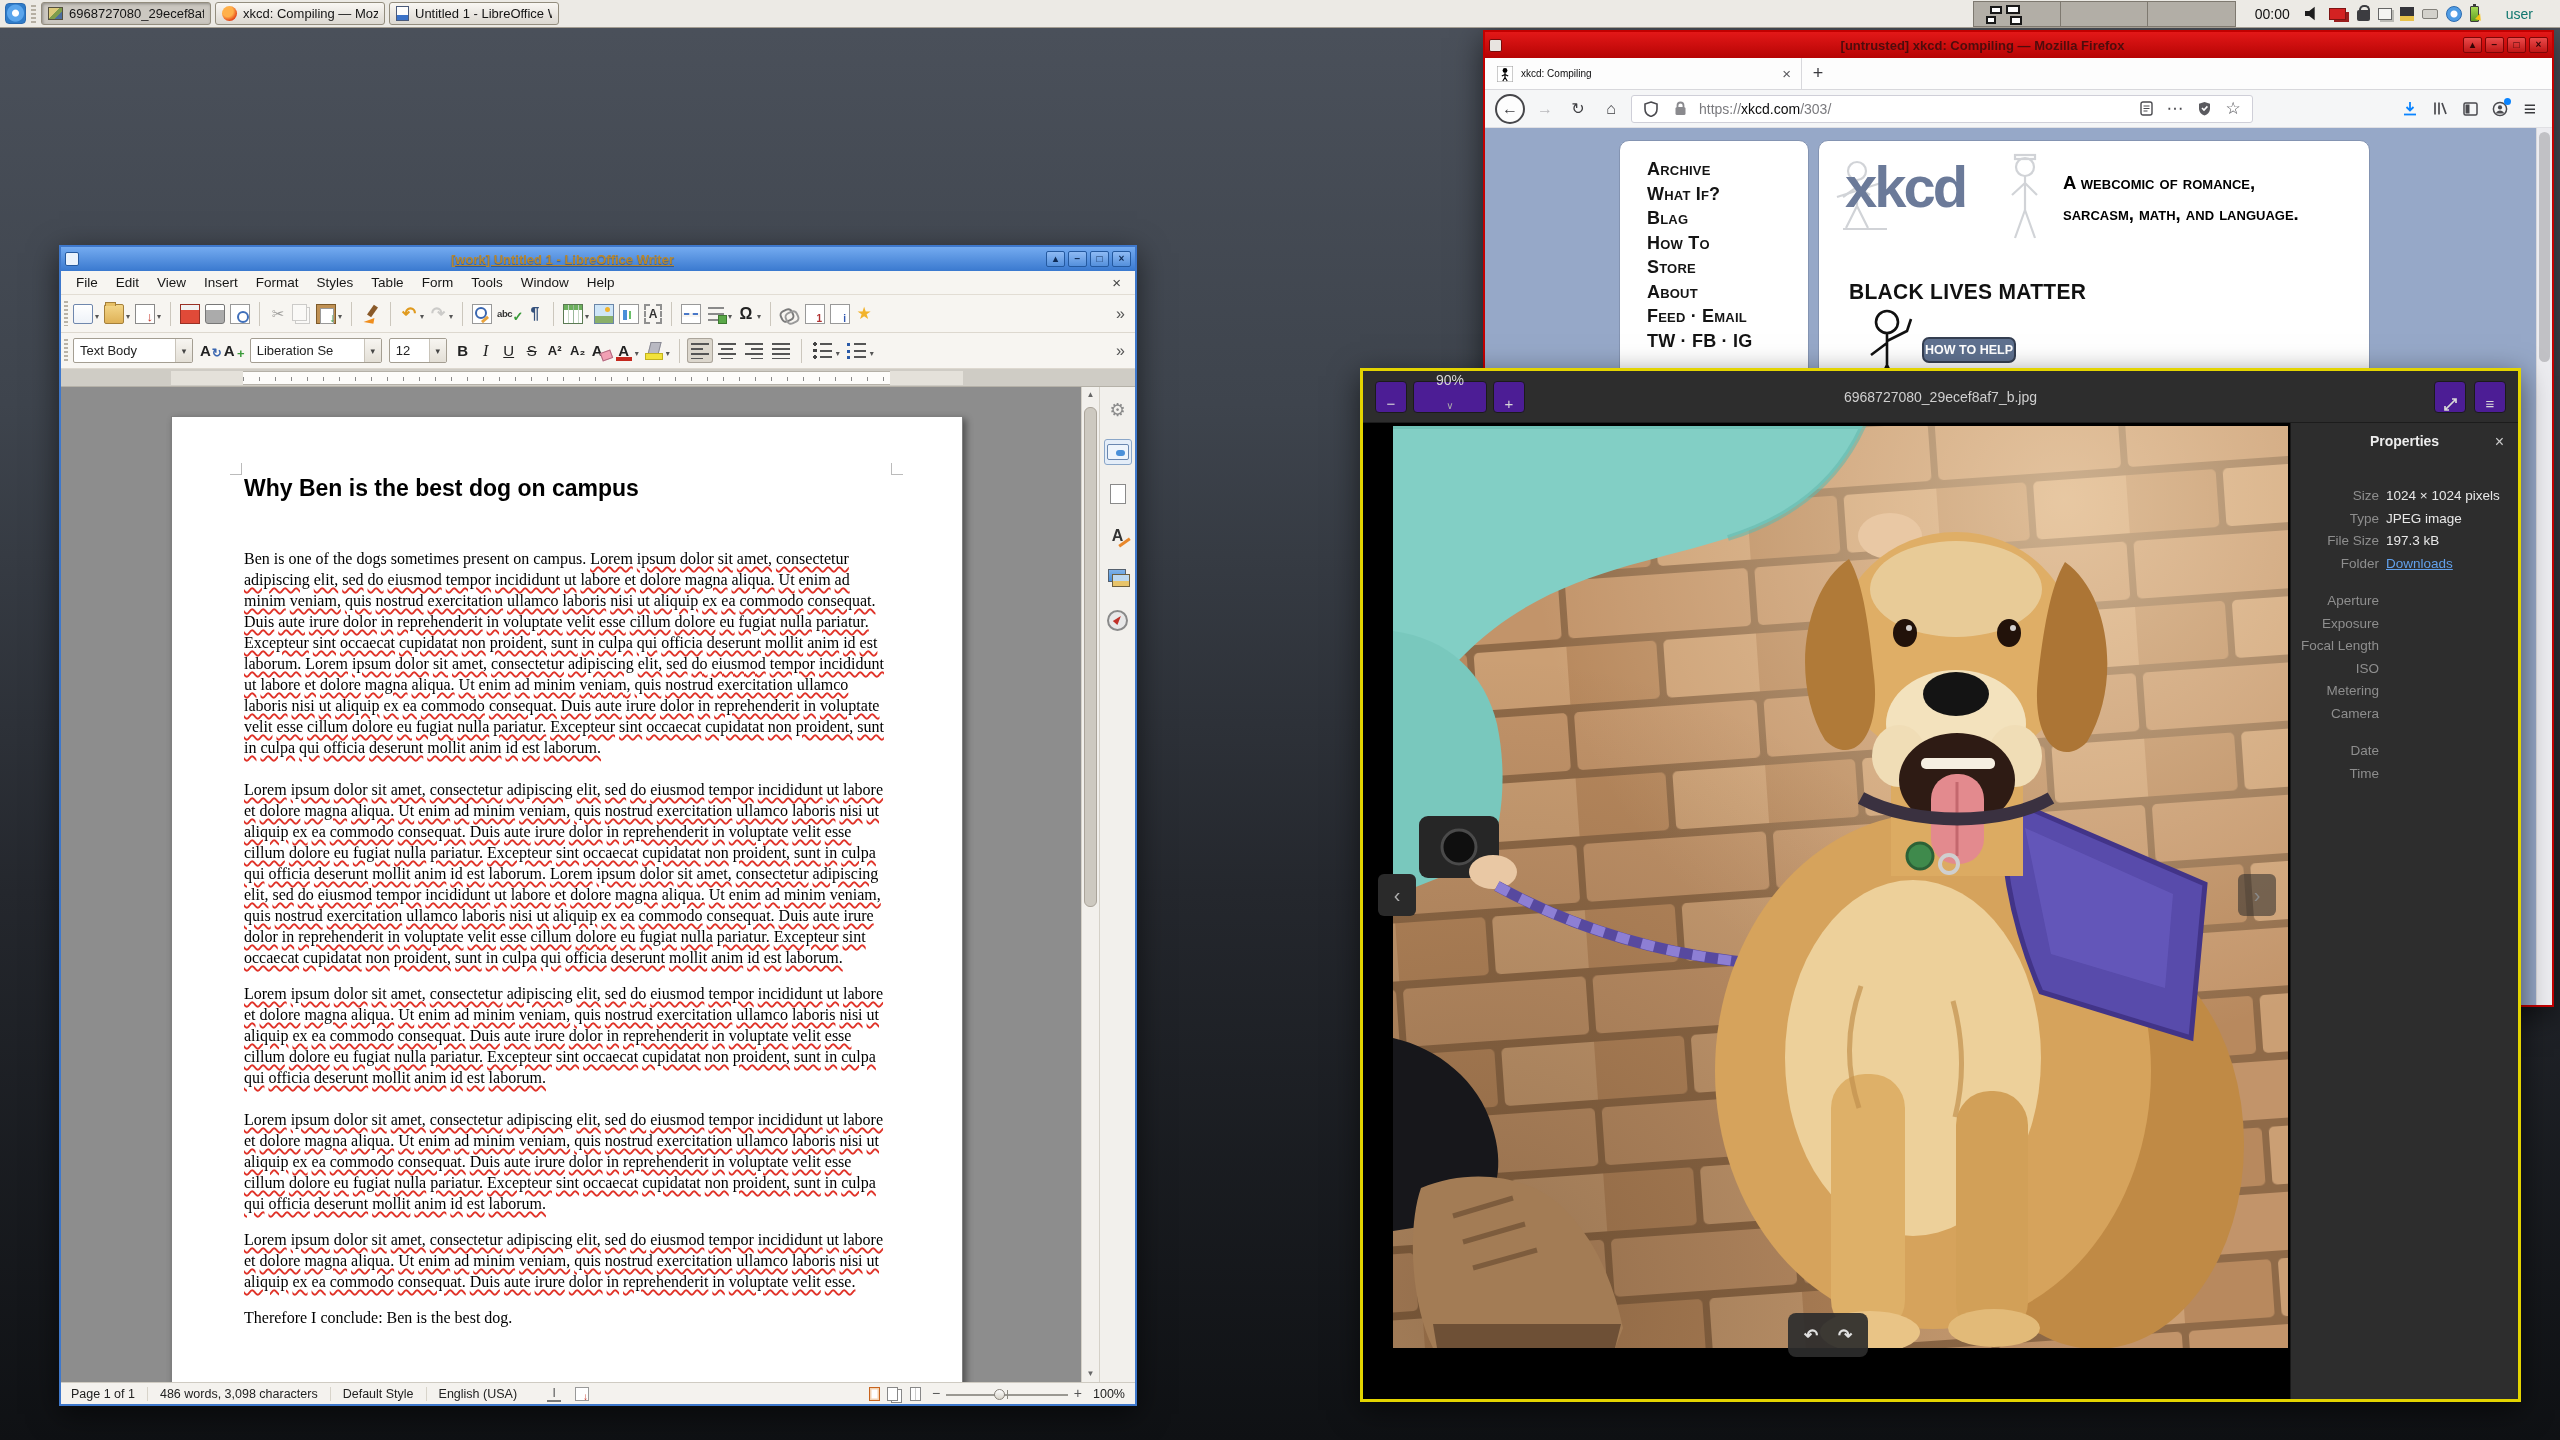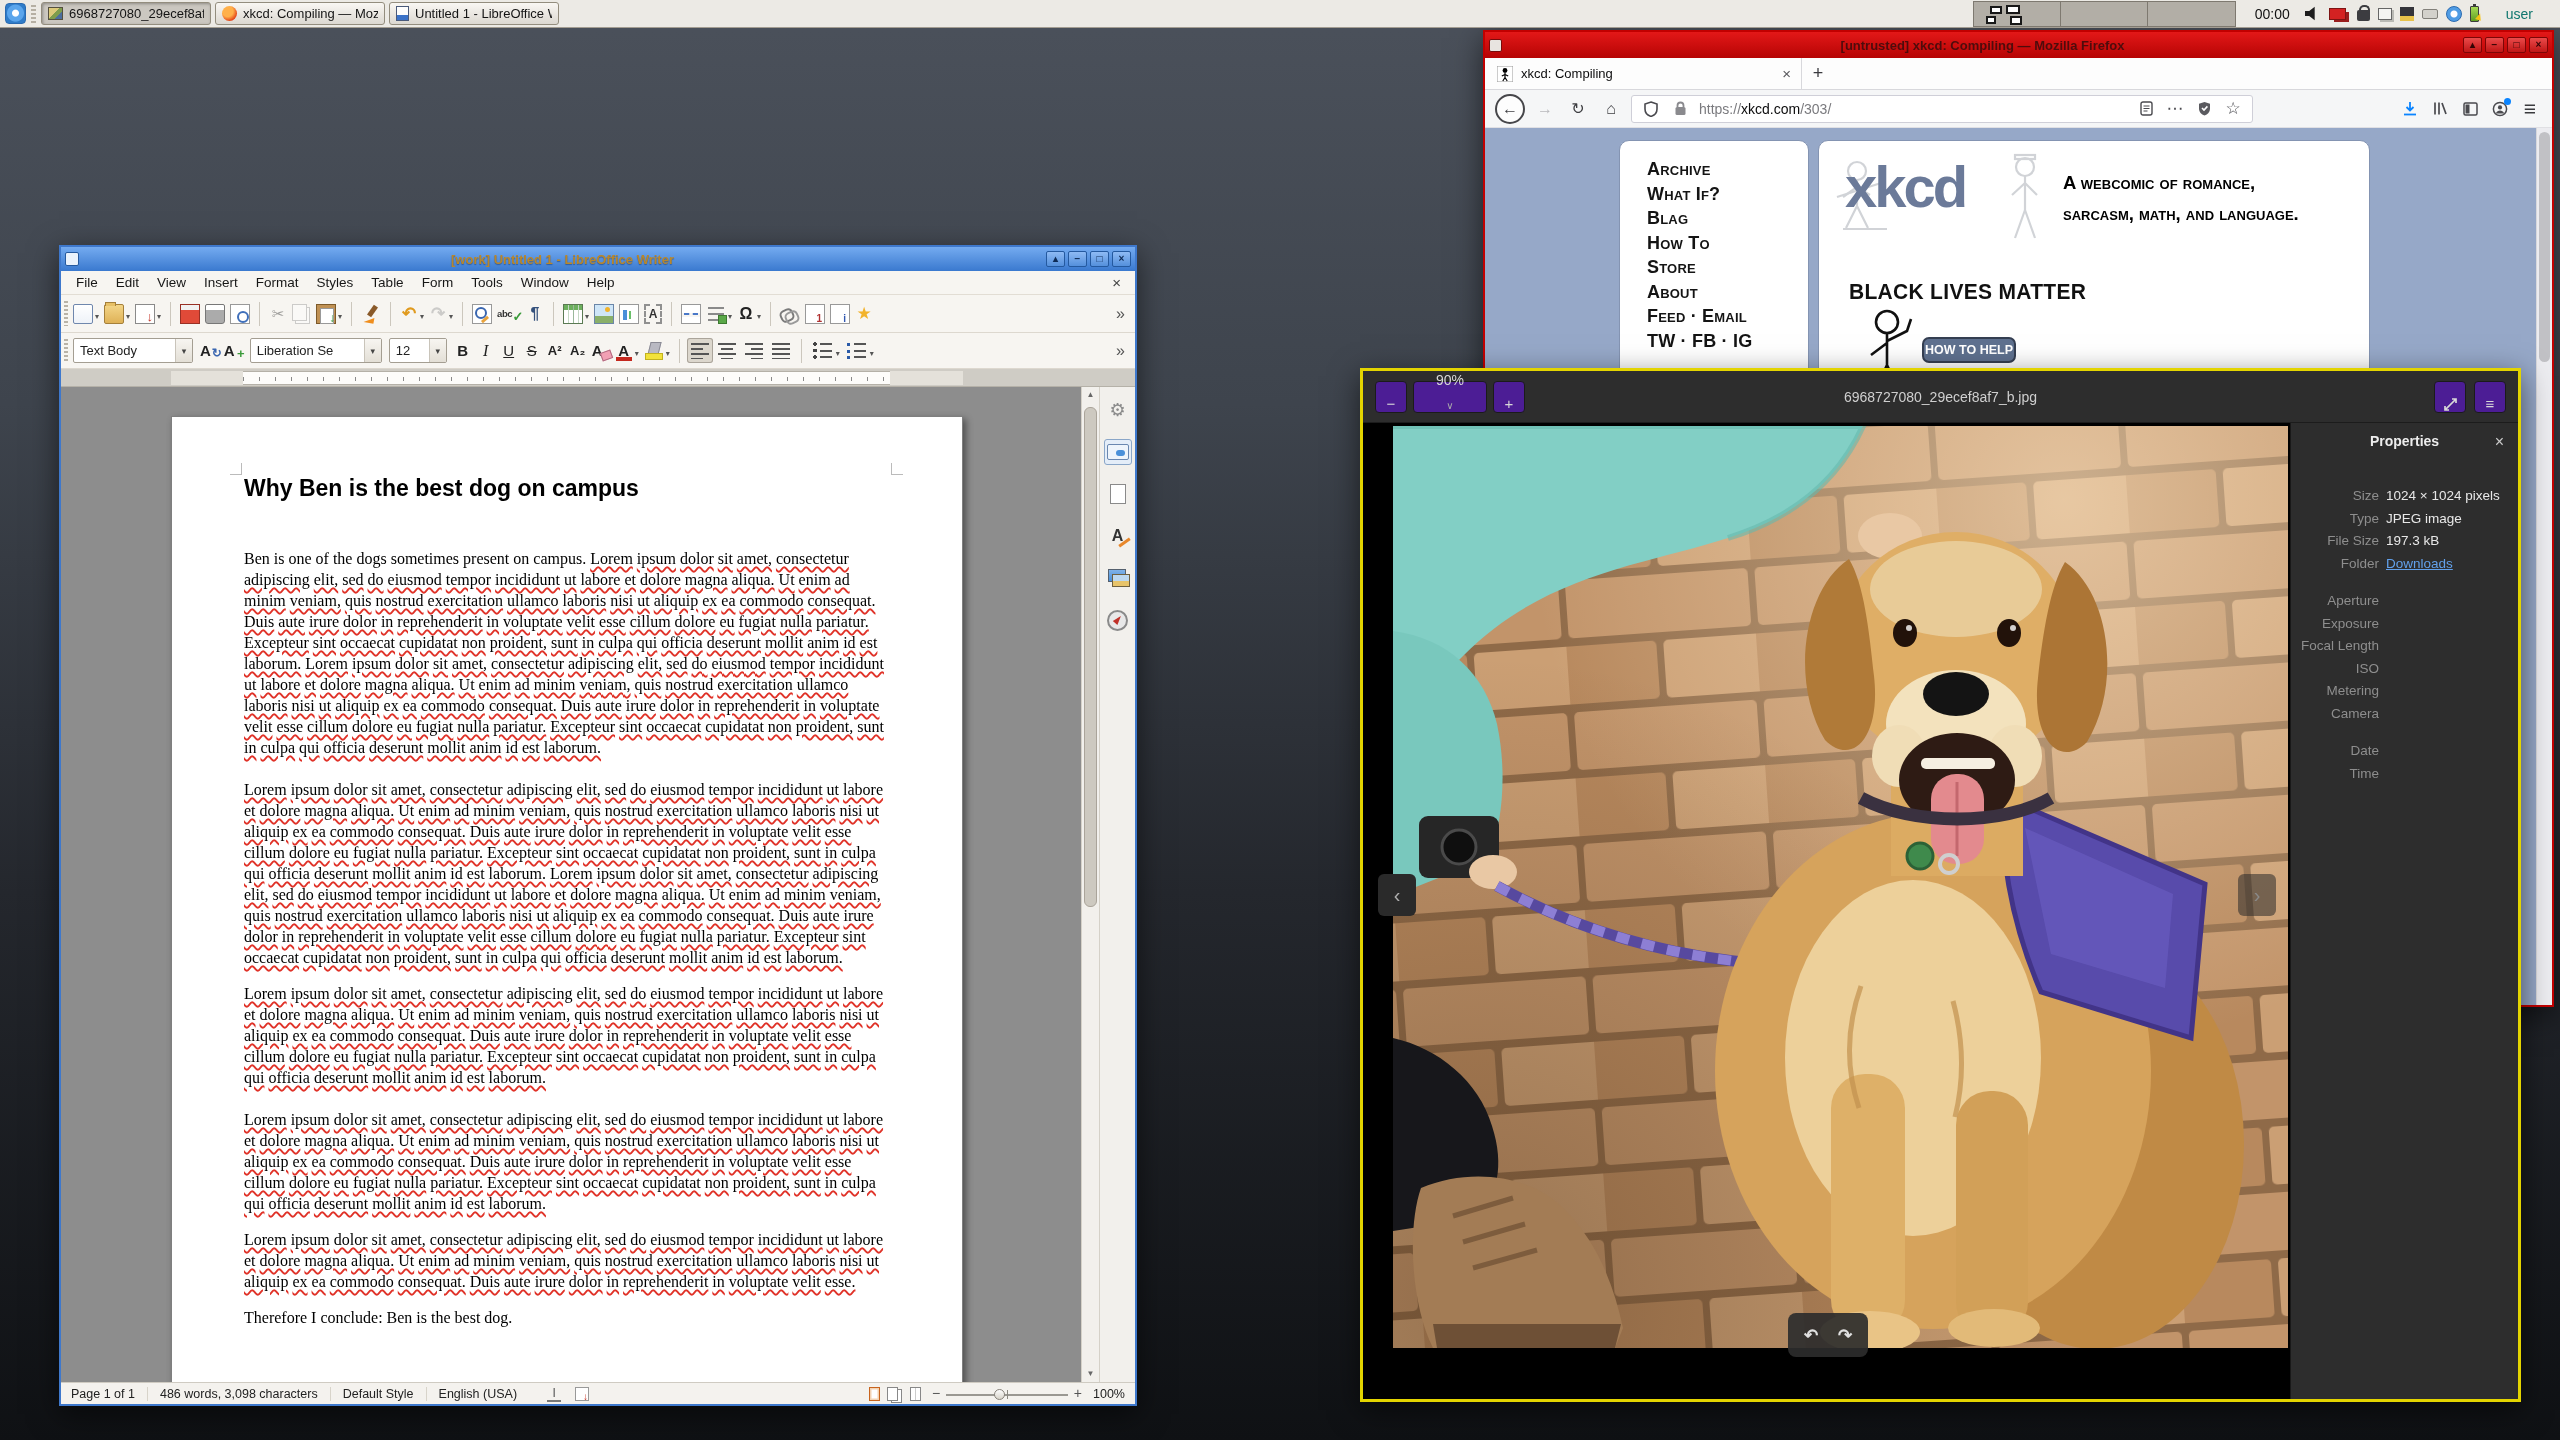--- a/index.html
+++ b/index.html
@@ -58,21 +58,21 @@
   .wtitle{display:flex;align-items:center;padding:0 4px;gap:4px;flex:0 0 auto;}
   .wtitle .t-text{flex:1;text-align:center;font-size:13px;font-weight:bold;white-space:nowrap;overflow:hidden;}
   .t-btns{display:flex;gap:3px;}
   .t-btn{width:19px;height:16px;border-radius:2px;font-size:10px;line-height:14px;text-align:center;font-weight:bold;}
   .wb-shade::before{content:"▴";} .wb-min::before{content:"−";} .wb-max::before{content:"□";} .wb-close::before{content:"×";}
 
   
   #writer{left:59px;top:245px;width:1078px;height:1161px;border:2px solid #3e78cc;background:#f6f4f0;z-index:10;}
   #writer .wtitle{height:24px;background:linear-gradient(#74abf0,#3a79cf);}
   #writer .t-icon{width:14px;height:14px;background:#eaf2fc;border:1px solid #24599f;border-radius:2px;}
-  #writer .t-text{color:#b8872c;text-shadow:0 1px 1px rgba(20,40,80,.45);}
+  #writer .t-text{color:#b8872c;text-shadow:0 1px 1px rgba(20,40,80,.45);text-decoration:underline;}
   #writer .t-btn{background:linear-gradient(#8ebaf4,#5490dc);border:1px solid #24599f;color:#0d2a55;}
   .menubar{height:24px;background:#f7f5f1;border-bottom:1px solid #e2ddd4;display:flex;align-items:center;
     padding:0 6px;font-size:13.5px;color:#161616;flex:0 0 auto;}
   .menubar .mi{padding:2px 9px;}
   .doc-close{margin-left:auto;color:#444;font-size:13px;padding:0 8px;}
   .doc-close::before{content:"×";font-size:15px;}
   .tbar{background:#f7f5f1;border-bottom:1px solid #ddd8cf;display:flex;align-items:center;gap:1px;
     padding:2px 4px 2px 10px;flex:0 0 auto;position:relative;}
   .tbar::before{content:"";position:absolute;left:3px;top:6px;bottom:6px;width:4px;
     background:repeating-linear-gradient(180deg,#b9b3a7 0 2px,transparent 2px 4px);}
@@ -239,21 +239,21 @@
     background:linear-gradient(#fdfdfd,#d8d4ca);border:1px solid #87827a;}
 
   
   #firefox{left:1483px;top:30px;width:1071px;height:977px;border:2px solid #c20000;background:#fff;z-index:20;}
   #firefox .wtitle{height:26px;background:linear-gradient(#e31818,#b60404);}
   #firefox .t-icon{width:13px;height:13px;background:#e8e4e0;border:1px solid #7a0a0a;border-radius:2px;}
   #firefox .t-text{color:#4e0c0c;}
   #firefox .t-btn{background:linear-gradient(#ea4a4a,#c01616);border:1px solid #7c0606;color:#330404;}
   .f-tabs{height:32px;background:#fdfdfd;border-bottom:1px solid #d8d8dc;display:flex;align-items:stretch;padding-left:2px;flex:0 0 auto;}
   .tab{display:flex;align-items:center;gap:8px;width:315px;padding:0 10px;border-right:1px solid #d8d8dc;
-    font-size:13px;color:#0c0c0d;}
+    font-size:10px;color:#0c0c0d;}
   .tab .fav{width:16px;height:16px;flex:0 0 16px;}
   .tab .ttl{flex:1;white-space:nowrap;overflow:hidden;}
   .tab .tx{color:#5a5a5e;font-size:13px;}
   .tab .tx::before{content:"×";font-size:15px;}
   .newtab{width:32px;display:flex;align-items:center;justify-content:center;font-size:18px;color:#3a3a3e;}
   .newtab::before{content:"+";}
   .f-nav{height:38px;background:#f5f6f7;display:flex;align-items:center;gap:7px;padding:0 10px;
     border-bottom:1px solid #e0e0e4;flex:0 0 auto;}
   .nbtn{width:26px;height:26px;display:flex;align-items:center;justify-content:center;font-size:16px;color:#3e3e42;}
   .nbtn.back{border:2px solid #46464a;border-radius:50%;width:30px;height:30px;background:#fdfdfd;}

